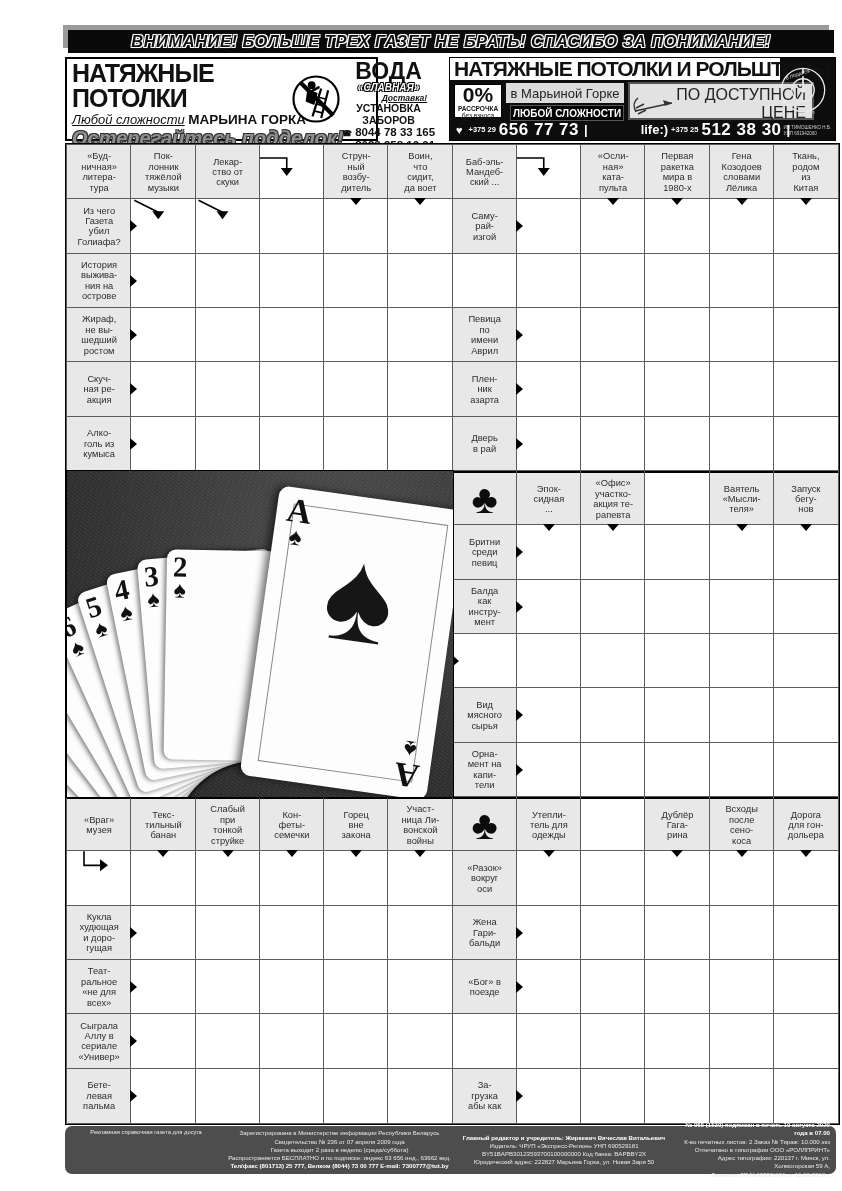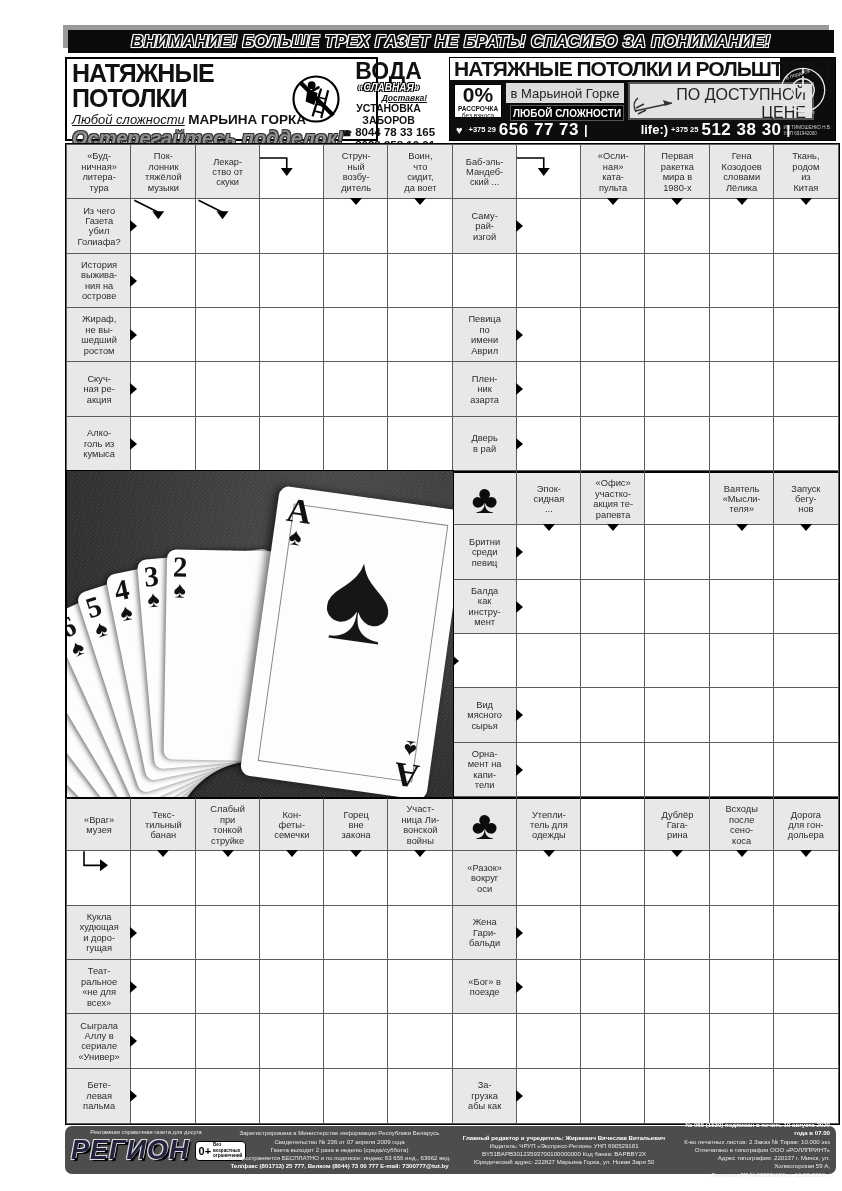--- a/index.html
+++ b/index.html
@@ -742,28 +742,20 @@
         <path d="M67.25,55.333333333333336 L91.25,67.33333333333334" stroke="#000" stroke-width="1.6" fill="none"></path>
         <polygon points="85.25,66.33333333333334 97.25,66.33333333333334 91.25,74.33333333333334" fill="#000"></polygon>
         <path d="M131.5,55.333333333333336 L155.5,67.33333333333334" stroke="#000" stroke-width="1.6" fill="none"></path>
         <polygon points="149.5,66.33333333333334 161.5,66.33333333333334 155.5,74.33333333333334" fill="#000"></polygon>
       </svg>
     </div>
 
   <div class="footer">
     <div class="f-colA">
       <div class="f-tag">Рекламная справочная газета для досуга</div>
-      <div class="f-logo-row">
-        <span class="f-logo">РЕГИОН</span>
-        <span class="f-age">
-          <span class="n">0+</span>
-          <span class="t pre">Без возрастных
-ограничений</span>
-        </span>
-      </div>
     </div>
     <div class="f-col f-colB">
       <div>Зарегистрирована в Министерстве информации Республики Беларусь</div>
       <div>Свидетельство № 236 от 07 апреля 2009 года</div>
       <div>Газета выходит 2 раза в неделю (среда/суббота)</div>
       <div>
         <span>Распространяется БЕСПЛАТНО и по подписке: индекс 63 656 инд., 63662 вед.</span> <b>Тел/факс (801713) 25 777, Велком (8044) 73 00 777  E-mail: 7300777@tut.by</b>
       </div>
     </div>
     <div class="f-col f-colC">

